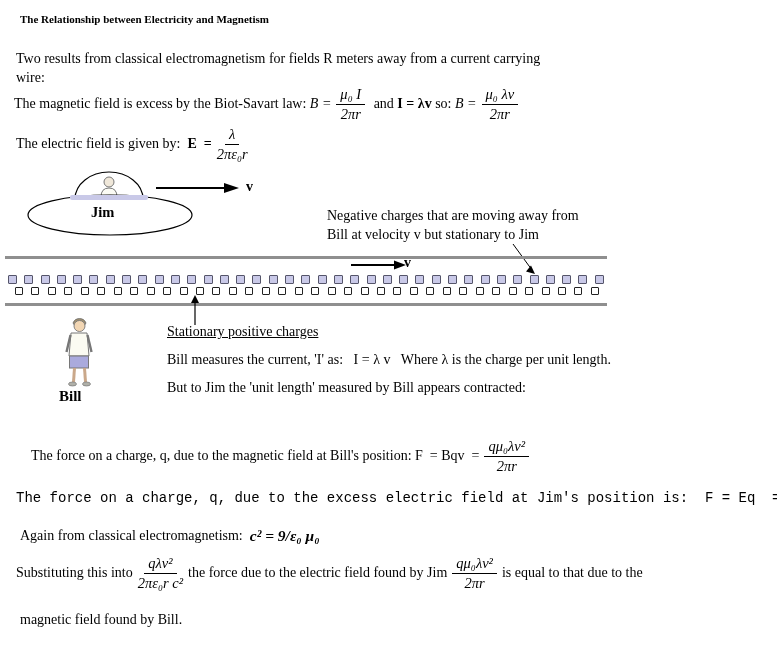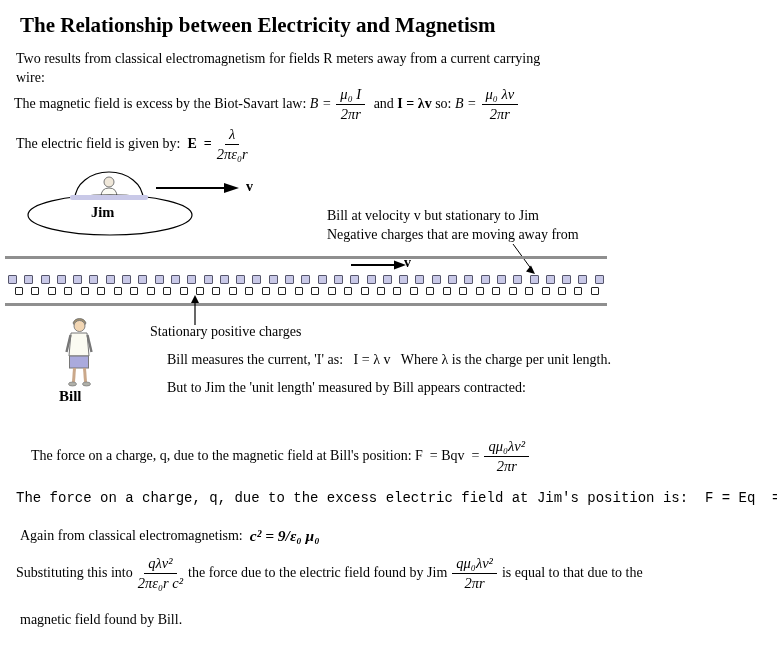--- a/index.html
+++ b/index.html
@@ -1,21 +1,21 @@
 <!DOCTYPE html>
 <html><head>
 <meta charset="utf-8">
 <style>
   html,body{margin:0;padding:0;background:#fff;}
   .page{position:relative;width:777px;height:659px;background:#ffffff;overflow:hidden;
         font-family:"Liberation Serif","DejaVu Serif",serif;color:#000;font-size:14px;}
   .abs{position:absolute;}
   .row{position:absolute;display:flex;align-items:center;white-space:pre;}
   .seg{white-space:pre;}
-  .title{font-weight:bold;font-size:21px;}
+  .title{font-weight:bold;font-size:11px;}
   .b{font-weight:bold;}
   .math{font-style:italic;}
   .frac{display:inline-flex;flex-direction:column;align-items:center;justify-content:center;
         text-align:center;font-style:italic;line-height:1.12;margin:0 5px;font-size:14.5px;}
   .frac .num{border-bottom:1px solid #000;padding:0 4px 1px 4px;}
   .frac .den{padding-top:1px;}
   .sqrtwrap{display:inline-flex;align-items:flex-end;}
   .radical{font-style:normal;font-size:17px;line-height:1;transform:translateY(1px);}
   .sqrtbody{border-top:1px solid #000;font-style:italic;padding:0 2px;}
   .wireline{position:absolute;height:3px;background:#8f8f8f;}
@@ -70,22 +70,22 @@
   </svg>
   <div class="abs b" style="left:91px;top:204px;font-size:14.5px;">Jim</div>
 
   <svg class="abs" style="left:155px;top:181px;" width="86" height="14">
     <line x1="1" y1="7" x2="69" y2="7" stroke="#000" stroke-width="2"></line>
     <polygon points="69,2 84,7 69,12" fill="#000"></polygon>
   </svg>
   <div class="abs b" style="left:246px;top:179px;">v</div>
 
   <div class="abs note" style="left:327px;top:206px;width:300px;">
+    <div>Negative charges that are moving away from</div>
     <div>Bill at velocity v but stationary to Jim</div>
-    <div>Negative charges that are moving away from</div>
   </div>
 
   <svg class="abs" style="left:505px;top:243px;" width="45" height="38">
     <line x1="8" y1="1" x2="27" y2="27" stroke="#000" stroke-width="1"></line>
     <polygon points="30,31 21,28.5 26,22.5" fill="#000"></polygon>
   </svg>
 
   <div class="wireline" style="left:5px;top:256px;width:602px;"></div>
   <div class="wireline" style="left:5px;top:303px;width:602px;"></div>
   <div class="chargerow" style="left:8px;top:275px;width:596px;">
@@ -169,21 +169,21 @@
   <svg class="abs" style="left:350px;top:259px;" width="58" height="12">
     <line x1="1" y1="6" x2="44" y2="6" stroke="#000" stroke-width="2.2"></line>
     <polygon points="44,1.5 56,6 44,10.5" fill="#000"></polygon>
   </svg>
   <div class="abs b" style="left:404px;top:255px;">v</div>
 
   <svg class="abs" style="left:189px;top:295px;" width="12" height="31">
     <line x1="6" y1="30" x2="6" y2="5" stroke="#000" stroke-width="1.2"></line>
     <polygon points="2,8 6,0 10,8" fill="#000"></polygon>
   </svg>
-  <div class="abs" style="left:150px;top:324px;">Stationary positive charges</div>
+  <div class="abs" style="left:167px;top:324px;text-decoration:underline;">Stationary positive charges</div>
 
   <svg class="abs" style="left:58px;top:317px;" width="44" height="70" viewBox="0 0 44 70">
     <path d="M 15 6 A 7 7 0 0 1 28 6 L 26 9 L 17 9 Z" fill="#a09070" stroke="#666" stroke-width="0.8"></path>
     <circle cx="21.5" cy="9" r="5.5" fill="#f2d6b3" stroke="#777" stroke-width="0.9"></circle>
     <path d="M 13 16 L 29 16 L 31 39 L 11 39 Z" fill="#fbfbf2" stroke="#777" stroke-width="1"></path>
     <line x1="12.5" y1="18" x2="8.5" y2="35" stroke="#777" stroke-width="2.4"></line>
     <line x1="29.5" y1="18" x2="33.5" y2="35" stroke="#777" stroke-width="2.4"></line>
     <rect x="11.5" y="39" width="19" height="12" stroke="#777" stroke-width="1" fill="#aaaadd"></rect>
     <line x1="16.5" y1="51" x2="15.5" y2="65" stroke="#caa88a" stroke-width="3"></line>
     <line x1="26.5" y1="51" x2="27.5" y2="65" stroke="#caa88a" stroke-width="3"></line>

